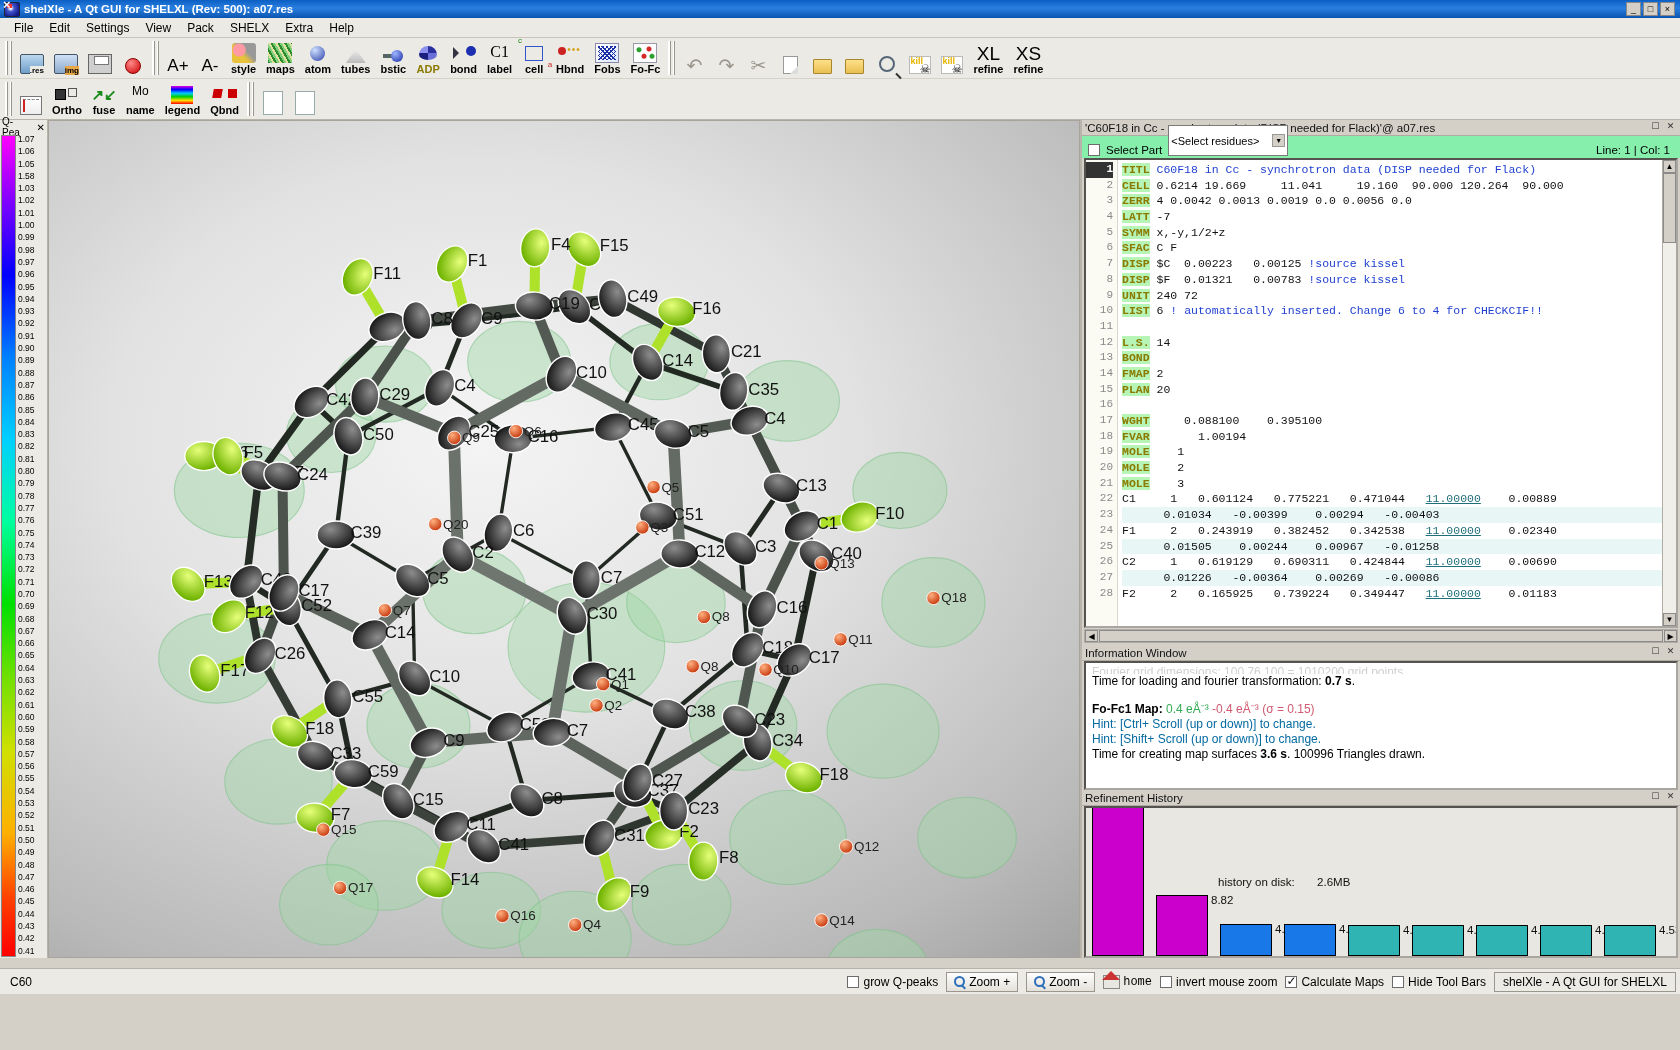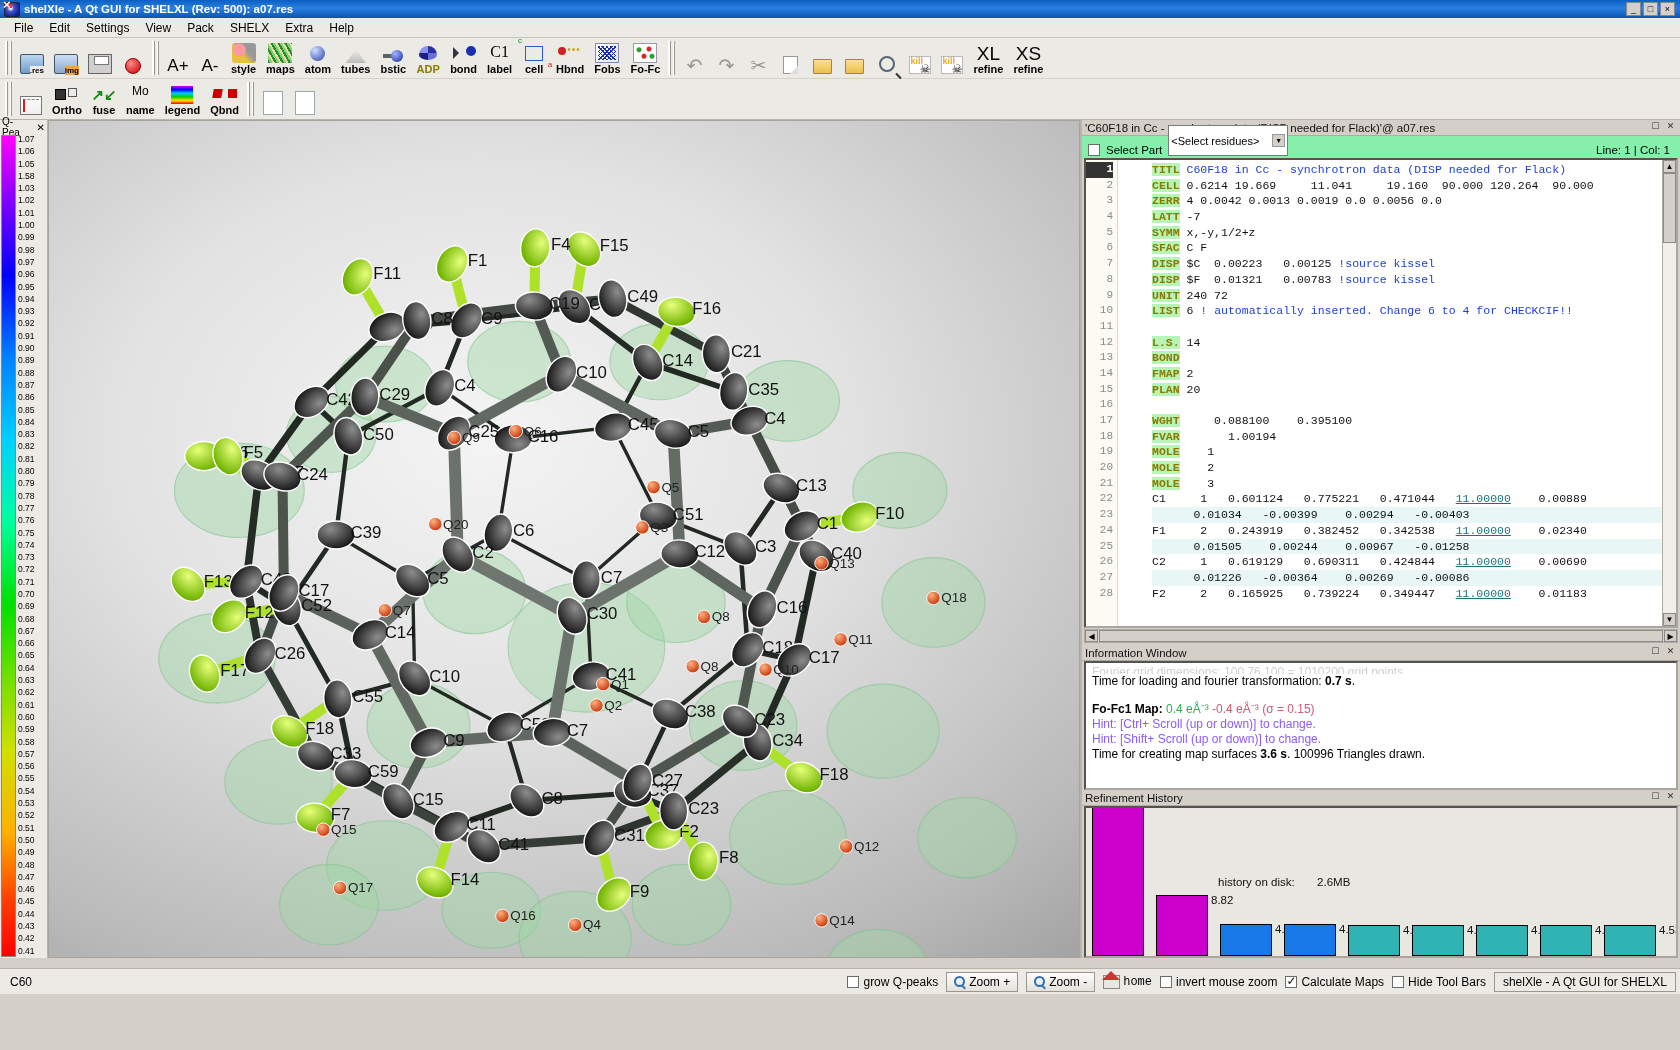--- a/index.html
+++ b/index.html
@@ -127,21 +127,21 @@
   .combo .arrow{ margin-left:auto; width:13px;height:13px; background:#d4d0c8;
      border:1px solid #999; display:flex;align-items:center;justify-content:center;font-size:7px;}
   .lineinfo{ margin-left:auto; font-size:11.5px; padding-right:4px;}
   .editorwrap{ flex:1; display:flex; background:#fff; border:2px inset #a9a5a0; margin:0 2px; overflow:hidden;}
   .gutter{ width:32px; background:#fbfbf4; border-right:1px solid #d8d8cc; flex:0 0 auto;
      font-family:"Liberation Mono", monospace; font-size:11px; color:#8a8a8a; text-align:right;
      padding:2px 4px 0 0;}
   .gutter div{ height:15.7px; line-height:15.7px;}
   .gutter div.cur{ background:#333; color:#fff; font-weight:bold;}
   .code{ flex:1; font-family:"Liberation Mono", monospace; font-size:11.5px;
-     padding:2px 0 12px 4px; overflow:hidden; white-space:pre; position:relative;margin-left:30px;}
+     padding:2px 0 12px 4px; overflow:hidden; white-space:pre; position:relative;}
   .code .ln{ height:15.7px; line-height:15.7px;}
   .kw{ background:#b6f5b6; color:#8a7a00; font-weight:bold;}
   .kwB{ color:#1f3fd0; }
   .cmt{ color:#1f3fd0; }
   .num{ color:#111; }
   .fv{ color:#1f6f7a; text-decoration:underline; }
   .aniso{ background:#e8f6f6; }
   .hscroll{ height:14px; background:#d4d0c8; border:1px solid #b0aca4; margin:1px 2px 2px 2px;
      display:flex; align-items:center;}
   .hscroll .sbtn{ width:13px;height:12px;background:#d4d0c8;border:1px solid #8b8b8b;
@@ -151,21 +151,21 @@
      display:flex; flex-direction:column;}
   .vscroll .sbtn{ height:13px;background:#d4d0c8;border:1px solid #8b8b8b;font-size:8px;
      display:flex;align-items:center;justify-content:center;}
   .vscroll .track{ flex:1; background:#f1efe9;}
   .vscroll .thumb{ height:70px;background:#d4d0c8;border:1px solid #8b8b8b;}
   .infopanel{ flex:0 0 auto; height:145px; display:flex; flex-direction:column;}
   .infobody{ flex:1; background:#fff; border:2px inset #a9a5a0; margin:0 2px; padding:2px 6px;
      font-size:12px; overflow:hidden; position:relative;}
   .infobody .clip{ color:#cfcfcf; height:9px; overflow:hidden; font-size:12px;}
   .infobody .row{ line-height:15px;}
-  .hint{ color:#8b5cf6;}
+  .hint{ color:#0369a1;}
   .pos{ color:#33aa55;}
   .neg{ color:#d05a70;}
   .histpanel{ flex:1; display:flex; flex-direction:column; min-height:0;}
   .histbody{ flex:1; background:#e9e7e1; border:2px inset #a9a5a0; margin:0 2px 0 2px;
      position:relative; overflow:hidden;}
   .bar{ position:absolute; bottom:0; border:1px solid #000;}
   .barlabel{ position:absolute; font-size:11.5px; color:#111;}
   
   #statusbar{ height:26px; background:#eceae4; border-top:1px solid #b8b4ac;
      display:flex; align-items:center; gap:8px; padding:0 4px; font-size:12px;margin-top:10px;}

